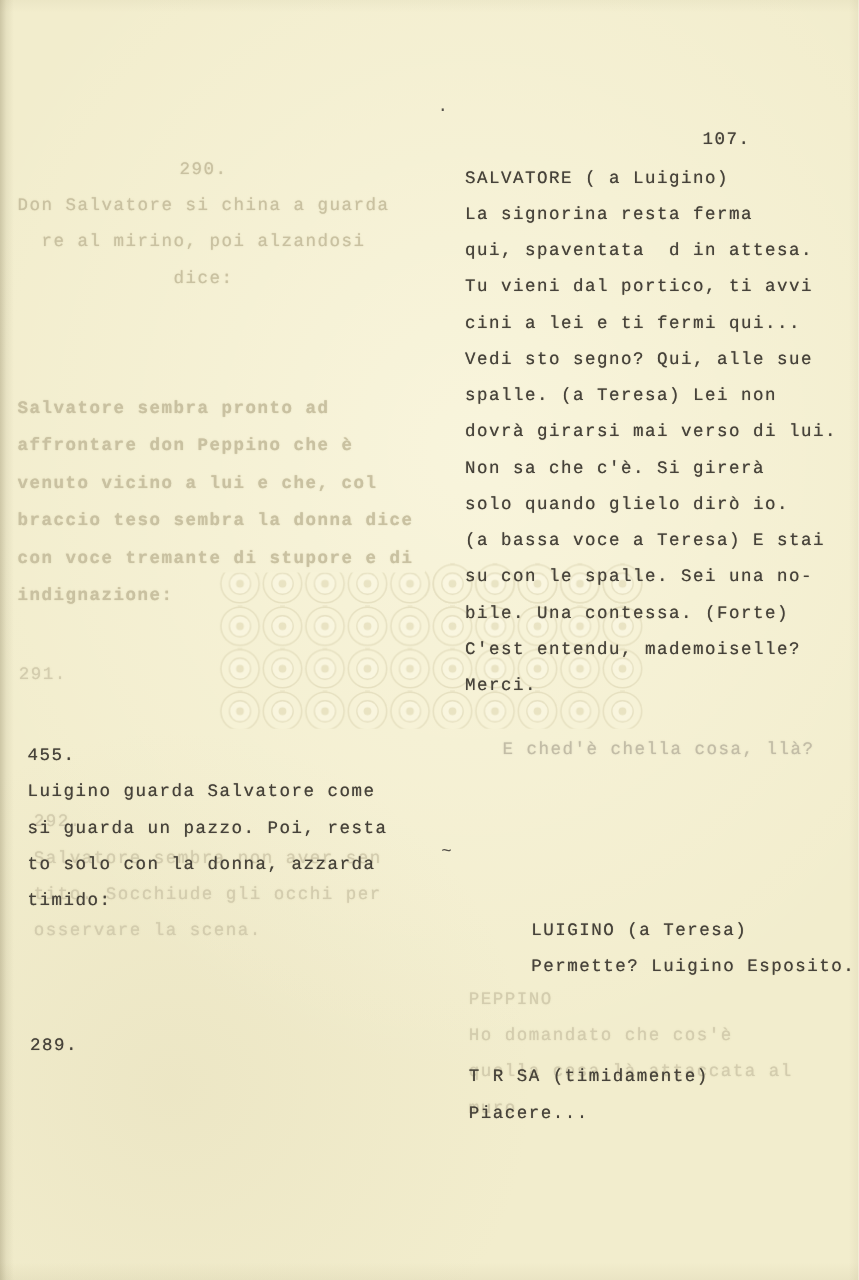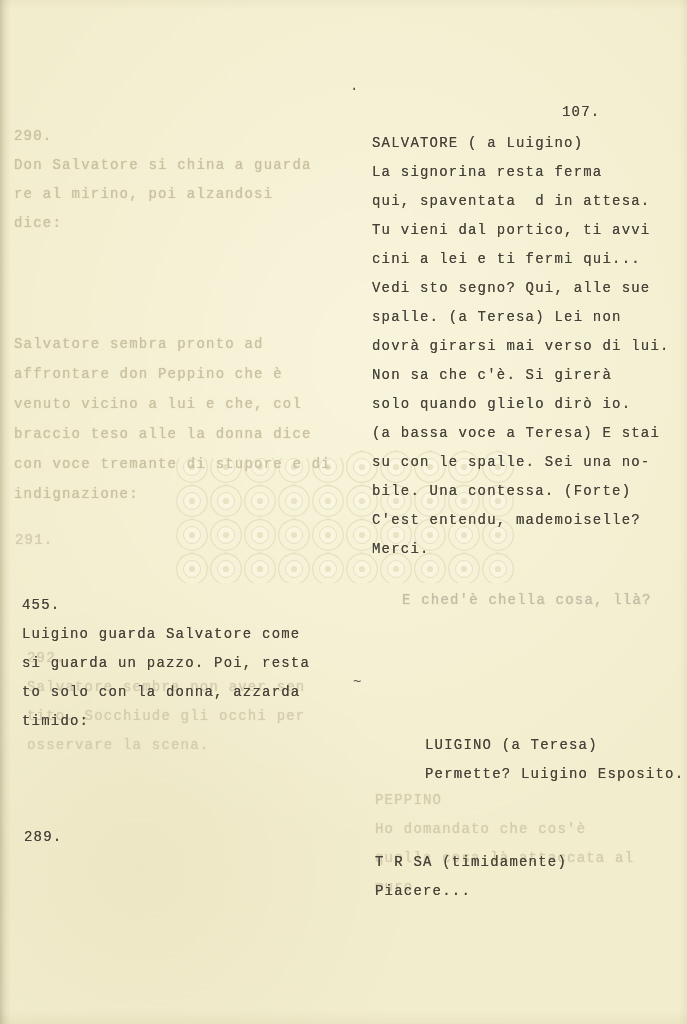--- a/index.html
+++ b/index.html
@@ -46,23 +46,23 @@
     <rect x="165" y="0" width="175" height="40" fill="url(#wmp)"></rect>
     <rect x="0" y="8" width="340" height="125" fill="url(#wmp)"></rect>
   </svg>
 
   <div class="block ink" style="left:562px;top:66px;">
     <div class="tline">107.</div>
   </div>
 
   <div class="mark" style="left:350px;top:78px;">.</div>
 
-  <div class="block ghost" style="left:14px;top:122px;"><div class="tline">290.</div><div class="tline">Don Salvatore si china a guarda</div><div class="tline">re al mirino, poi alzandosi</div><div class="tline">dice:</div></div>
+  <div class="block ghost" style="left:14px;top:122px;text-align:center;"><div class="tline">290.</div><div class="tline">Don Salvatore si china a guarda</div><div class="tline">re al mirino, poi alzandosi</div><div class="tline">dice:</div></div>
 
-  <div class="block ghost lh30" style="left:14px;top:329px;"><div class="tline">Salvatore sembra pronto ad</div><div class="tline">affrontare don Peppino che è</div><div class="tline">venuto vicino a lui e che, col</div><div class="tline">braccio teso alle la donna dice</div><div class="tline">con voce tremante di stupore e di</div><div class="tline">indignazione:</div></div>
+  <div class="block ghost lh30" style="left:14px;top:312px;font-weight:bold;"><div class="tline">Salvatore sembra pronto ad</div><div class="tline">affrontare don Peppino che è</div><div class="tline">venuto vicino a lui e che, col</div><div class="tline">braccio teso sembra la donna dice</div><div class="tline">con voce tremante di stupore e di</div><div class="tline">indignazione:</div></div>
 
   <div class="block ghost-faint" style="left:15px;top:526px;"><div class="tline">291.</div></div>
 
   <div class="block ghost-faint" style="left:27px;top:644px;"><div class="tline">292.</div><div class="tline">Salvatore sembra non aver sen</div><div class="tline">tito. Socchiude gli occhi per</div><div class="tline">osservare la scena.</div></div>
 
   <div class="block ink" style="left:22px;top:591px;"><div class="tline">455.</div><div class="tline">Luigino guarda Salvatore come</div><div class="tline">si guarda un pazzo. Poi, resta</div><div class="tline">to solo con la donna, azzarda</div><div class="tline">timido:</div></div>
 
   <div class="block ink" style="left:24px;top:823px;"><div class="tline">289.</div></div>
 
   <div class="block ink" style="left:372px;top:129px;"><div class="tline">SALVATORE ( a Luigino)</div><div class="tline">La signorina resta ferma</div><div class="tline">qui, spaventata  d in attesa.</div><div class="tline">Tu vieni dal portico, ti avvi</div><div class="tline">cini a lei e ti fermi qui...</div><div class="tline">Vedi sto segno? Qui, alle sue</div><div class="tline">spalle. (a Teresa) Lei non</div><div class="tline">dovrà girarsi mai verso di lui.</div><div class="tline">Non sa che c'è. Si girerà</div><div class="tline">solo quando glielo dirò io.</div><div class="tline">(a bassa voce a Teresa) E stai</div><div class="tline">su con le spalle. Sei una no-</div><div class="tline">bile. Una contessa. (Forte)</div><div class="tline">C'est entendu, mademoiselle?</div><div class="tline">Merci.</div></div>

